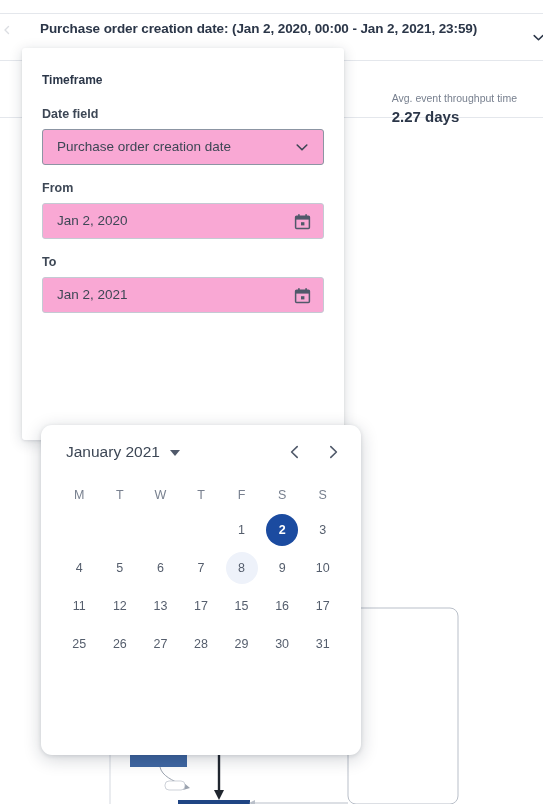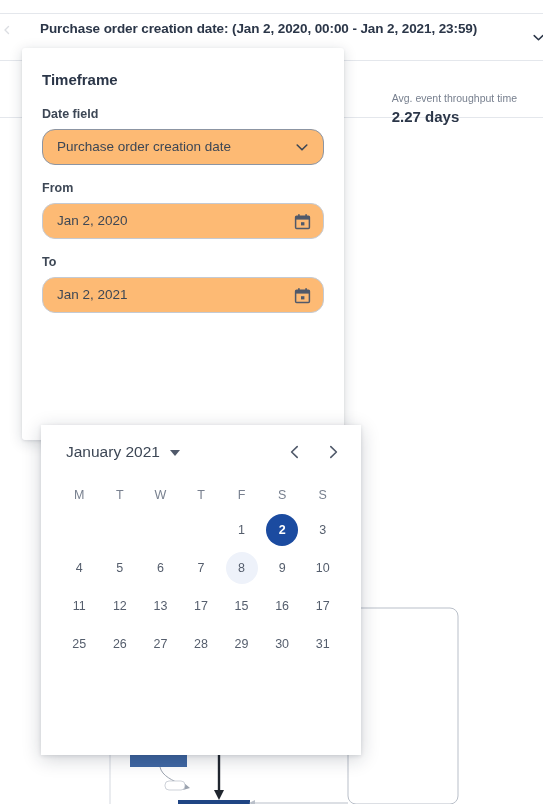--- a/index.html
+++ b/index.html
@@ -126,21 +126,21 @@
     width: 322px;
     height: 392px;
     background: #ffffff;
     border-radius: 3px;
     box-shadow: 0 3px 14px rgba(20,30,50,.16), 0 1px 3px rgba(20,30,50,.10);
     padding: 22px 20px 0 20px;
     z-index: 20;
   }
 
   .panel-title {
-    font-size: 15px;
+    font-size: 12px;
     font-weight: bold;
     color: #2b3648;
     line-height: 20px;
     margin-bottom: 16px;
   }
 
   .field-label {
     font-size: 12.5px;
     font-weight: bold;
     color: #3d4755;
@@ -149,22 +149,22 @@
   }
 
   .field-group { margin-bottom: 15px; }
   .field-group:last-child { margin-bottom: 0; }
 
   .control {
     position: relative;
     width: 282px;
     height: 36px;
     border: 1px solid #8c95a3;
-    border-radius: 13px;
-    background: #fdba74;
+    border-radius: 3px;
+    background: #f9a8d4;
     display: flex;
     align-items: center;
     padding: 0 12px 0 14px;
     cursor: pointer;
   }
   .control.light-border { border-color: #c4cad3; }
 
   .control-value {
     font-size: 13.5px;
     color: #3d4755;
@@ -186,21 +186,21 @@
 
   
 
   .calendar {
     position: absolute;
     left: 41px;
     top: 425px;
     width: 320px;
     height: 330px;
     background: #ffffff;
-    border-radius: 0;
+    border-radius: 11px;
     box-shadow: 0 4px 18px rgba(20,30,50,.20), 0 1px 4px rgba(20,30,50,.12);
     z-index: 30;
     padding: 0;
   }
 
   .cal-header {
     height: 54px;
     display: flex;
     align-items: center;
     padding: 0 18px 0 25px;

